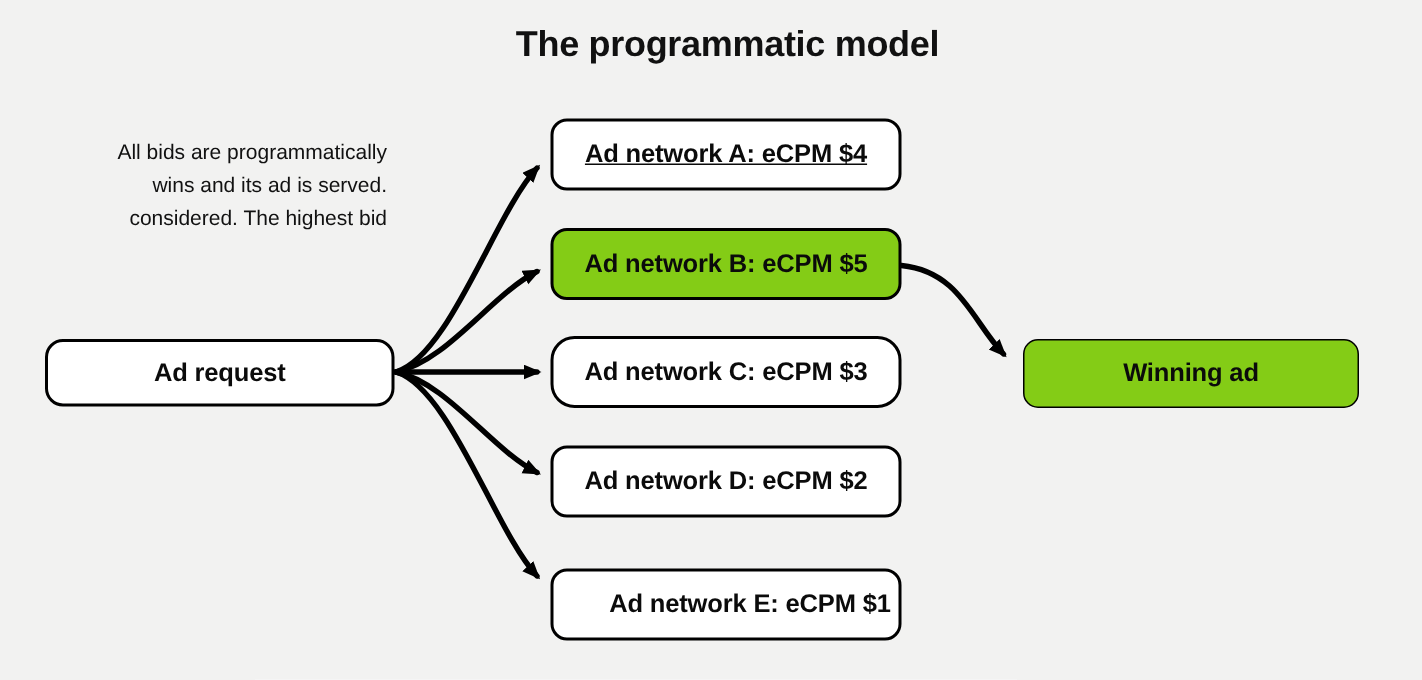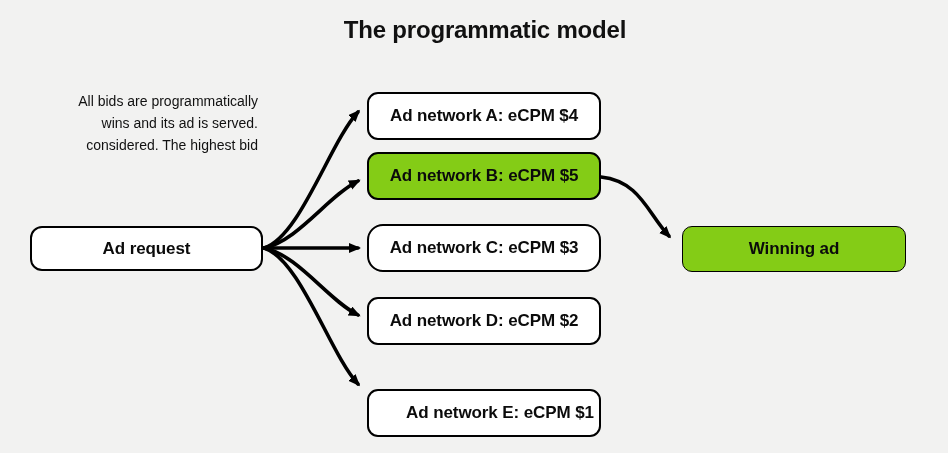--- a/index.html
+++ b/index.html
@@ -55,25 +55,25 @@
   .node.green {
     background: #84cc16;
   }
   #node-ad-request {
     left: 30px; top: 226px; width: 233px; height: 45px;
     border-radius: 12px;
   }
   .network {
     left: 367px; width: 234px; height: 48px;
   }
-  #node-network-0 { top: 92px;  }
+  #node-network-0 { top: 79px; text-decoration: underline;  }
   #node-network-1 { top: 152px; }
   #node-network-2 { top: 224px; border-radius: 16px; }
   #node-network-3 { top: 297px; }
-  #node-network-4 { top: 389px; padding-left: 32px; }
+  #node-network-4 { top: 379px; padding-left: 32px; }
   #node-winning {
     left: 682px; top: 226px; width: 224px; height: 46px;
     border-width: 1.5px;
     border-radius: 10px;
   }
   #arrows {
     position: absolute;
     top: 0; left: 0;
     pointer-events: none;
   }

